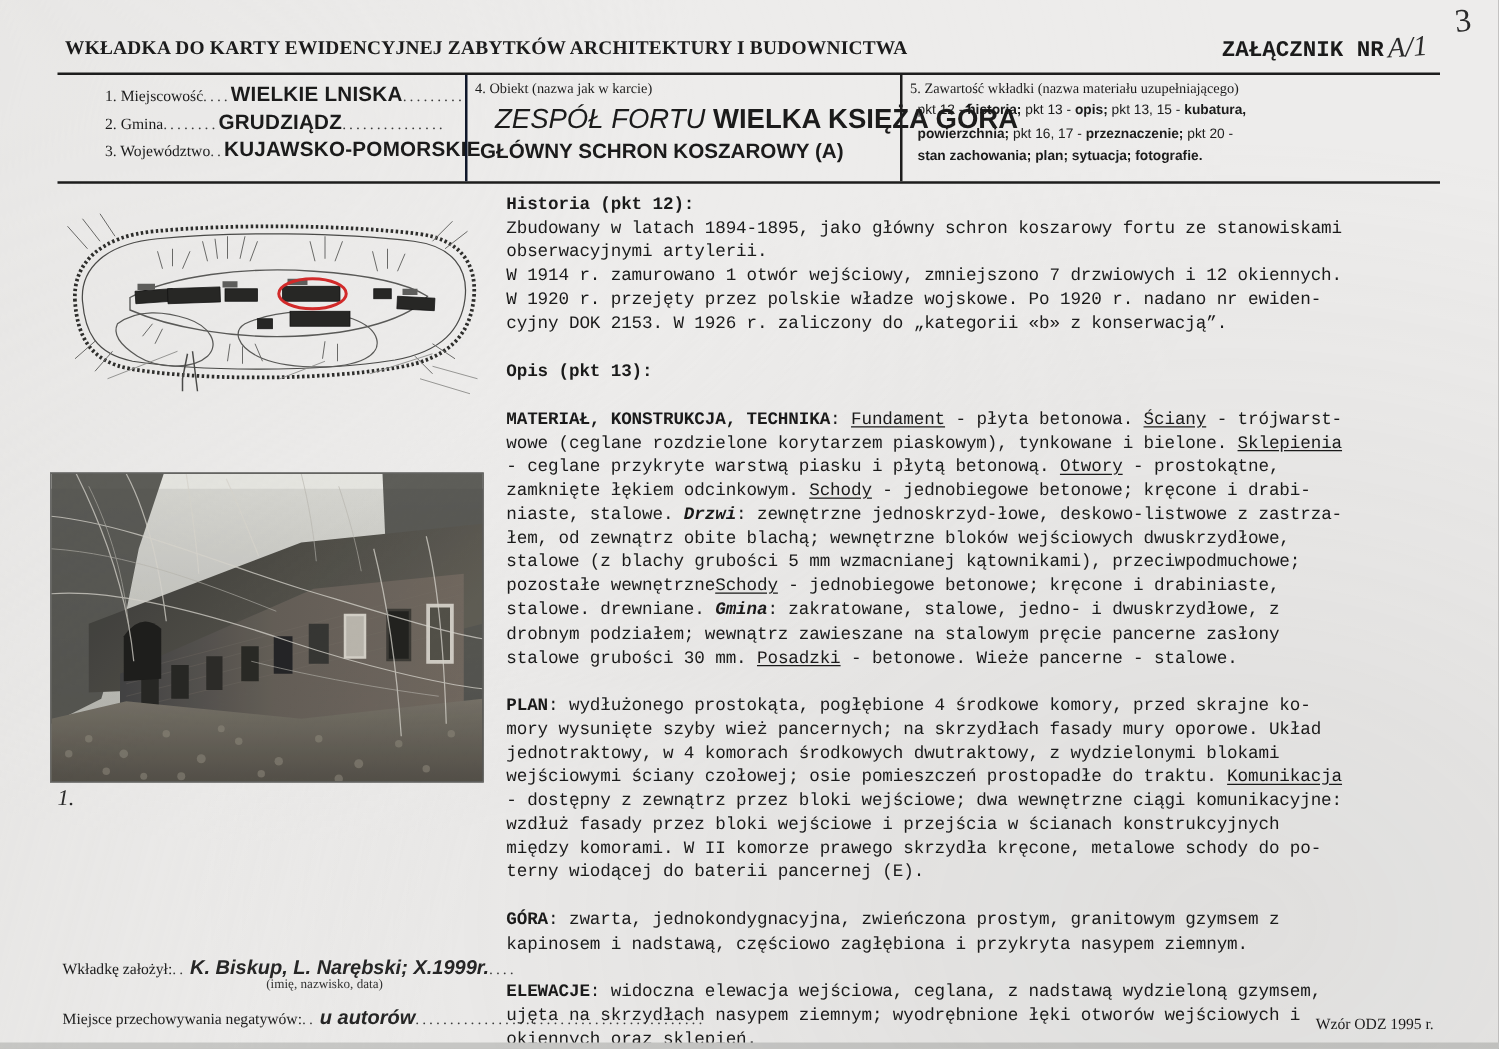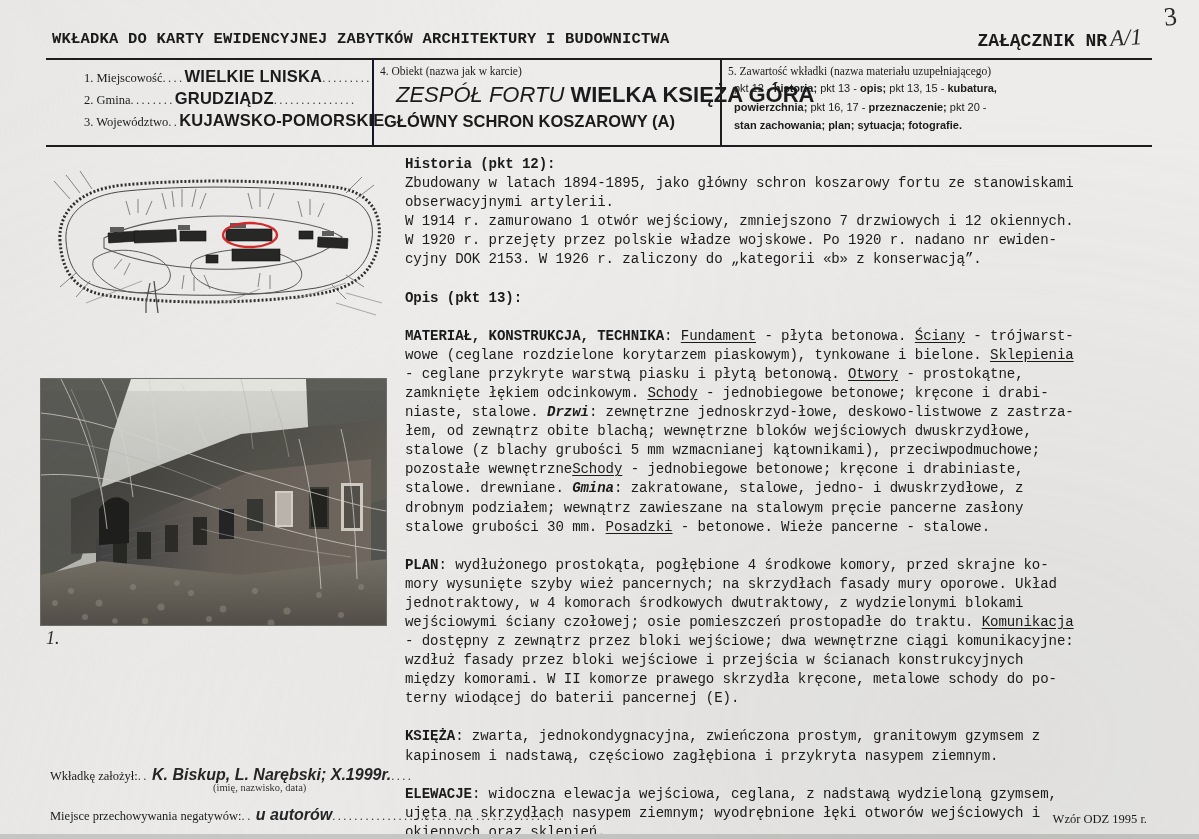--- a/index.html
+++ b/index.html
@@ -29,21 +29,21 @@
     z-index: 40;
     mix-blend-mode: multiply;
     opacity: .65;
   }
 
   
   .doc-title {
     position: absolute;
     left: 52px;
     top: 30px;
-    font-family: Liberation Mono, monospace;
+    font-family: Liberation Serif, serif;
     font-weight: bold;
     font-size: 15.5px;
     letter-spacing: .2px;
     white-space: nowrap;
   }
   .annex {
     position: absolute;
     right: 92px;
     top: 31px;
     font-family: Liberation Mono, monospace;
@@ -469,21 +469,21 @@
 mory wysunięte szyby wież pancernych; na skrzydłach fasady mury oporowe. Układ
 jednotraktowy, w 4 komorach środkowych dwutraktowy, z wydzielonymi blokami
 wejściowymi ściany czołowej; osie pomieszczeń prostopadłe do traktu. </span><u>Komunikacja</u><span>
 - dostępny z zewnątrz przez bloki wejściowe; dwa wewnętrzne ciągi komunikacyjne:
 wzdłuż fasady przez bloki wejściowe i przejścia w ścianach konstrukcyjnych
 między komorami. W II komorze prawego skrzydła kręcone, metalowe schody do po-
 terny wiodącej do baterii pancernej (E).</span></p>
 
     <div class="gap"></div>
 
-    <p><b>KSIĘŻA</b><span>: zwarta, jednokondygnacyjna, zwieńczona prostym, granitowym gzymsem z
+    <p><b>GÓRA</b><span>: zwarta, jednokondygnacyjna, zwieńczona prostym, granitowym gzymsem z
 kapinosem i nadstawą, częściowo zagłębiona i przykryta nasypem ziemnym.</span></p>
 
     <div class="gap"></div>
 
     <p><b>ELEWACJE</b><span>: widoczna elewacja wejściowa, ceglana, z nadstawą wydzieloną gzymsem,
 ujęta na skrzydłach nasypem ziemnym; wyodrębnione łęki otworów wejściowych i
 okiennych oraz sklepień.</span></p>
   </div>
 
   <div class="foot foot-a">

